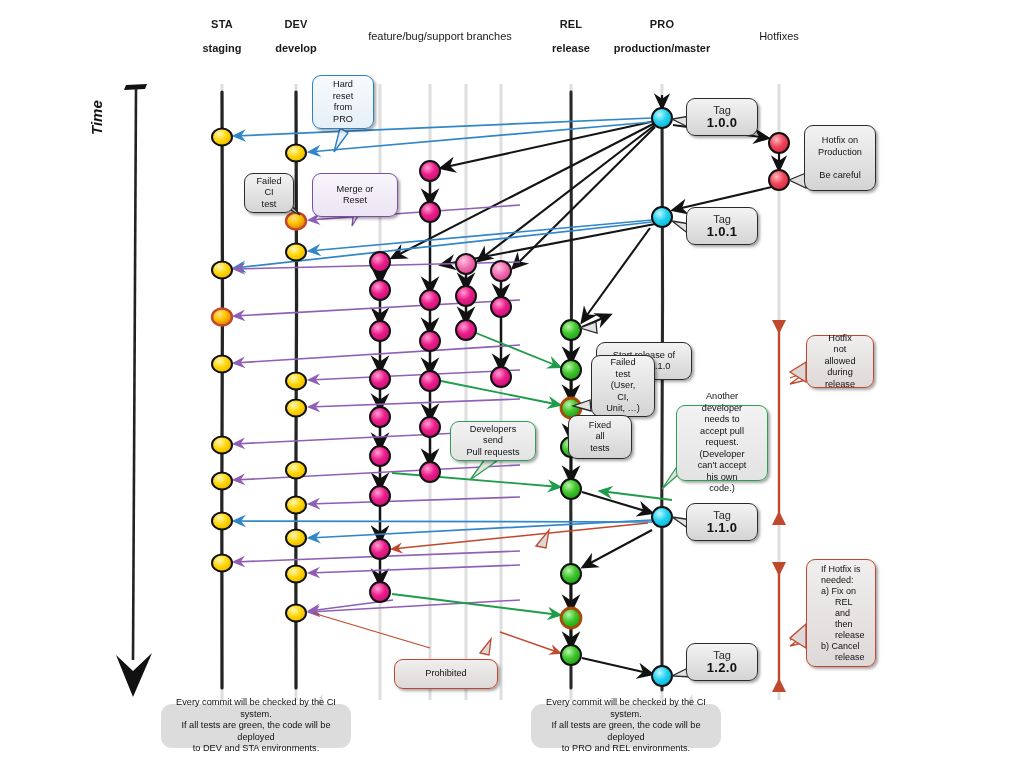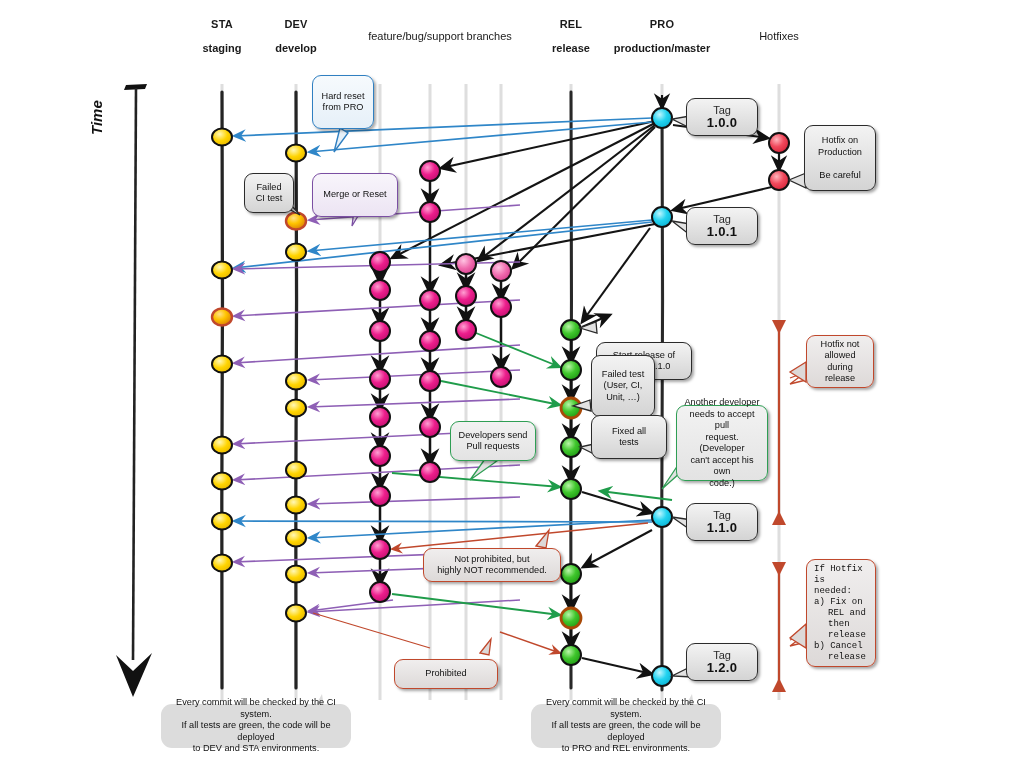--- a/index.html
+++ b/index.html
@@ -25,36 +25,36 @@
 
   
   .callout{
     position:absolute;box-sizing:border-box;
     border-radius:9px;
     background:linear-gradient(180deg,#f3f3f3 0%,#e2e2e2 55%,#d4d4d4 100%);
     border:1.4px solid #2b2b2b;
     box-shadow:2px 2px 3px rgba(0,0,0,.35);
     font-size:9.2px;line-height:11.5px;text-align:center;
     display:flex;align-items:center;justify-content:center;
-    padding:4px 7px;color:#111;
+    padding:4px 14px;color:#111;
   }
   .callout.blue{border-color:#2f7fc1;background:linear-gradient(180deg,#f6fafd 0%,#e6f0f8 100%);}
   .callout.purple{border-color:#7b4fa3;background:linear-gradient(180deg,#f8f5fb 0%,#ece4f3 100%);}
   .callout.green{border-color:#2f9e54;background:linear-gradient(180deg,#f2f2f2 0%,#e3e3e3 100%);}
   .callout.red{border-color:#c0482c;background:linear-gradient(180deg,#f0eeee 0%,#ddd9d8 100%);}
   .callout.plainblur{
     border:none;box-shadow:none;
     background:#dcdcdc;border-radius:11px;
     filter:blur(.3px);
   }
   .callout.tag{flex-direction:column;gap:0px;}
   .callout .tag-word{font-size:11px;color:#2a2a2a;line-height:10px;}
   .callout .tag-num{font-size:13px;font-weight:bold;color:#111;line-height:15px;letter-spacing:.3px;}
   .callout .lines{display:block;}
-  .callout.leftalign{text-align:left;justify-content:flex-start;font-family:Liberation Mono, monospace;}
+  .callout.leftalign{text-align:left;justify-content:flex-start;}
   .hotfix-list{font-size:9px;line-height:11px;text-align:left;}
 </style>
 </head>
 <body>
 
 <div id="stage">
 
   <svg id="canvas" xmlns="http://www.w3.org/2000/svg">
     <defs>
       <marker id="ahBlack" markerWidth="9" markerHeight="9" refX="7" refY="4.5" orient="auto">
@@ -410,39 +410,36 @@
   </div>
 
   <div class="callout" style="left:596px;top:294px;width:96px;height:38px;margin-top:48px;">
     <span class="lines" id="c-start-release">Start release of<br>version 1.1.0</span>
   </div>
 
   <div class="callout" style="left:591px;top:355px;width:64px;height:62px;">
     <span class="lines" id="c-failed-test">Failed test<br>(User, CI,<br>Unit, …)</span>
   </div>
 
-  <div class="callout" style="left:591px;top:415px;width:76px;height:44px;">
+  <div class="callout" style="left:568px;top:415px;width:64px;height:44px;justify-content:flex-end;">
     <span class="lines" id="c-fixed-all-tests">Fixed all<br>tests</span>
   </div>
 
   <div class="callout green" style="left:450px;top:421px;width:86px;height:40px;">
     <span class="lines" id="c-developers-pull">Developers send<br>Pull requests</span>
   </div>
 
   <div class="callout green" style="left:676px;top:405px;width:92px;height:76px;">
     <span class="lines" id="c-another-developer">Another developer<br>needs to accept pull<br>request. (Developer<br>can't accept his own<br>code.)</span>
   </div>
 
   <div class="callout red" style="left:806px;top:335px;width:68px;height:53px;">
     <span class="lines" id="c-hotfix-not-allowed">Hotfix not<br>allowed<br>during<br>release</span>
   </div>
 
-  <div class="callout red" style="left:423px;top:548px;width:138px;height:34px;">
-    <span class="lines" id="c-not-prohibited">Not prohibited, but<br>highly NOT recommended.</span>
-  </div>
 
   <div class="callout red" style="left:394px;top:659px;width:104px;height:30px;">
     <span class="lines" id="c-prohibited">Prohibited</span>
   </div>
 
   <div class="callout red leftalign" style="left:806px;top:559px;width:70px;height:108px;">
     <span class="hotfix-list" id="c-if-hotfix">
         <span style="display: block;">If Hotfix is</span>
         <span style="display: block;">needed:</span>
         <span style="display: block;">a)  Fix on</span>

